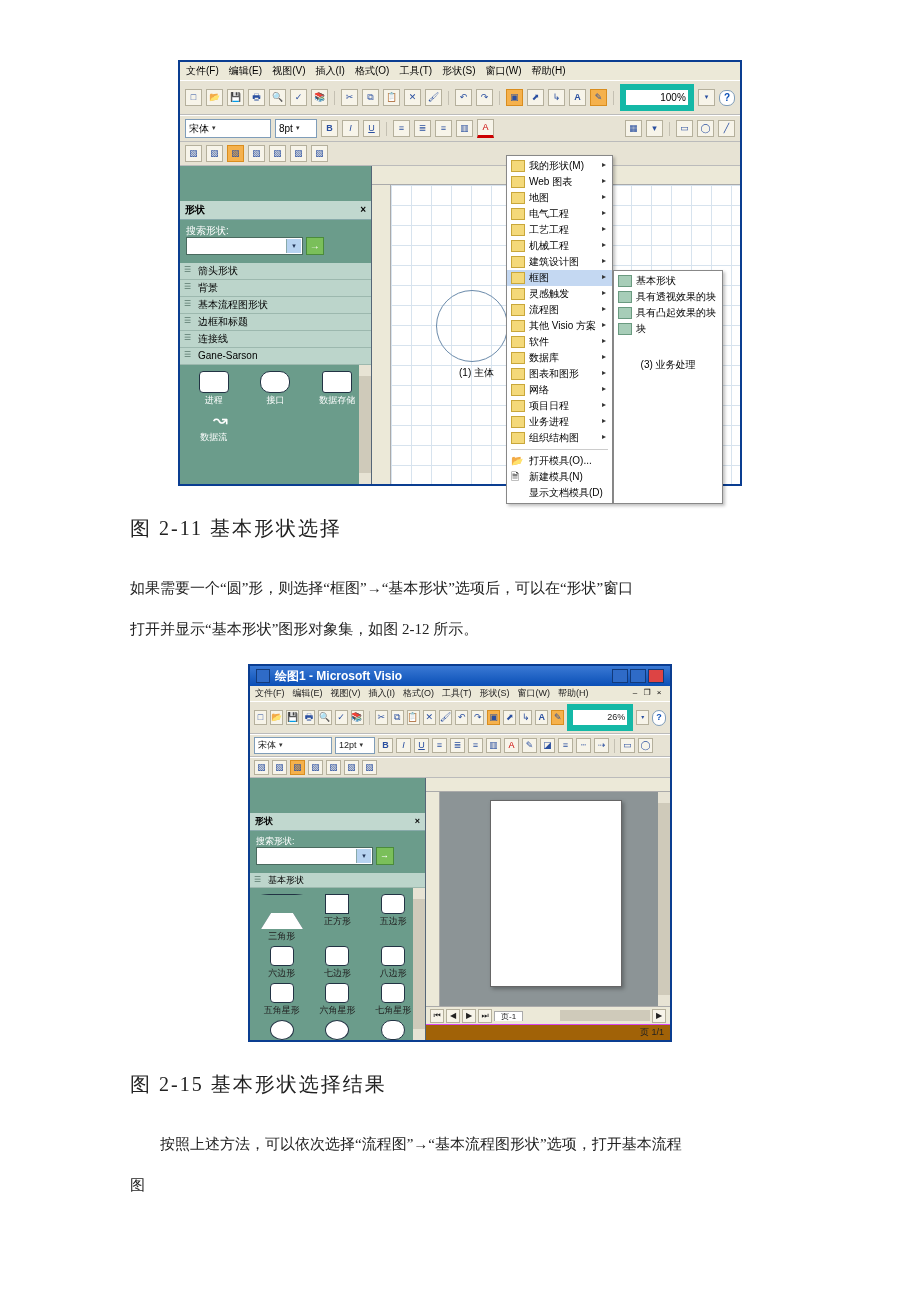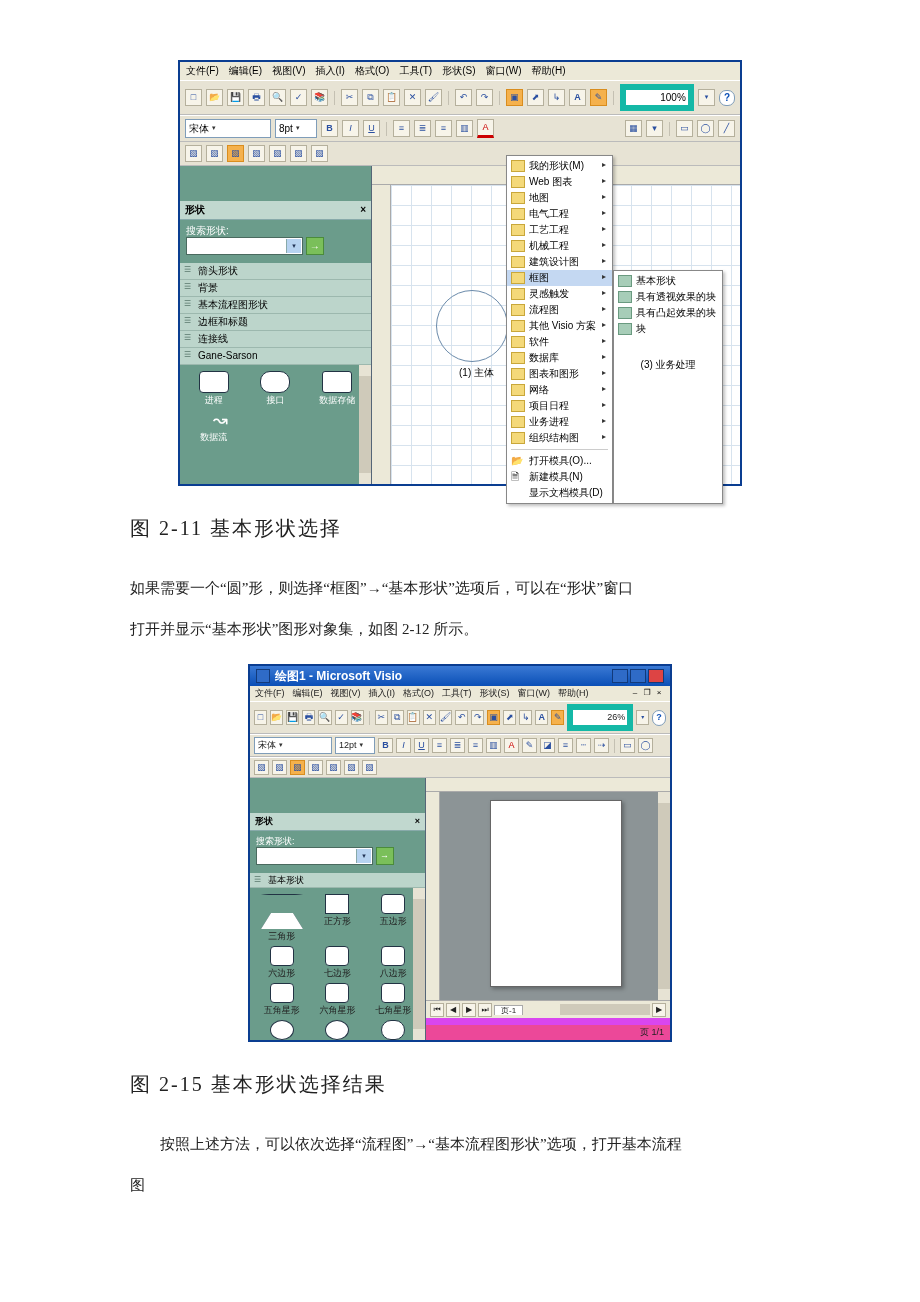--- a/index.html
+++ b/index.html
@@ -193,21 +193,21 @@
   .vr2{width:13px;background:#ece9d8;border-right:1px solid #aaa;}
   .canvas2{flex:1;background:#8c9496;position:relative;}
   .page2{position:absolute;left:50px;top:8px;width:130px;height:185px;background:#fff;border:1px solid #666;box-shadow:2px 2px 4px rgba(0,0,0,.3);}
   .scroll2{position:absolute;right:0;top:0;bottom:0;width:12px;background:#cfcaba;}
   .scroll2::before,.scroll2::after{content:"";position:absolute;left:0;right:0;height:11px;background:#e7e3d4;}
   .scroll2::before{top:0;}.scroll2::after{bottom:0;}
   .tabbar2{height:17px;background:#ece9d8;border-top:1px solid #aaa;display:flex;align-items:center;padding:0 4px;gap:2px;font-size:8px;}
   .tabbar2 .nav{width:12px;height:12px;background:#f7f4e9;border:1px solid #b5b09c;display:inline-flex;align-items:center;justify-content:center;}
   .tabbar2 .pagetab{padding:0 6px;background:#fff;border:1px solid #aaa;border-bottom:none;}
   .tabbar2 .hsb{margin-left:auto;width:90px;height:11px;background:#cfcaba;}
-  .status2{background:#ec4899;border-top:7px solid #d946ef;padding:2px 6px;text-align:right;}
+  .status2{background:#a16207;border-top:1px solid #d946ef;padding:2px 6px;text-align:right;}
 </style>
 </head>
 <body>
 
 <div class="screenshot">
 
 
   <div class="menubar">
     <span>文件(F)</span>
     <span>编辑(E)</span>

